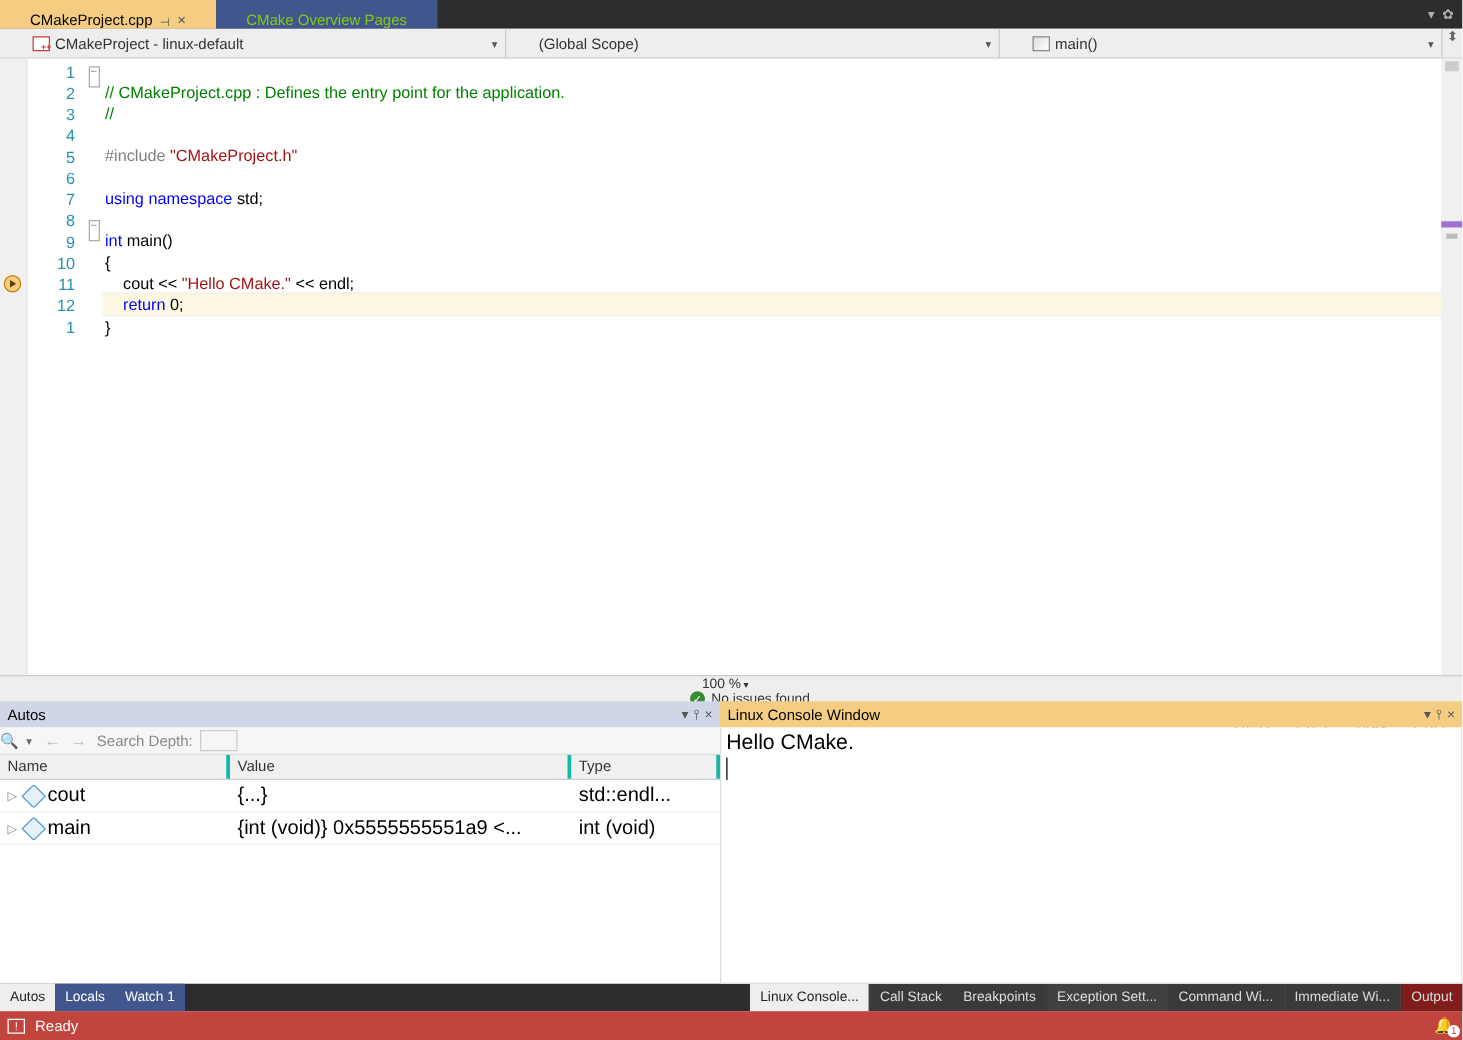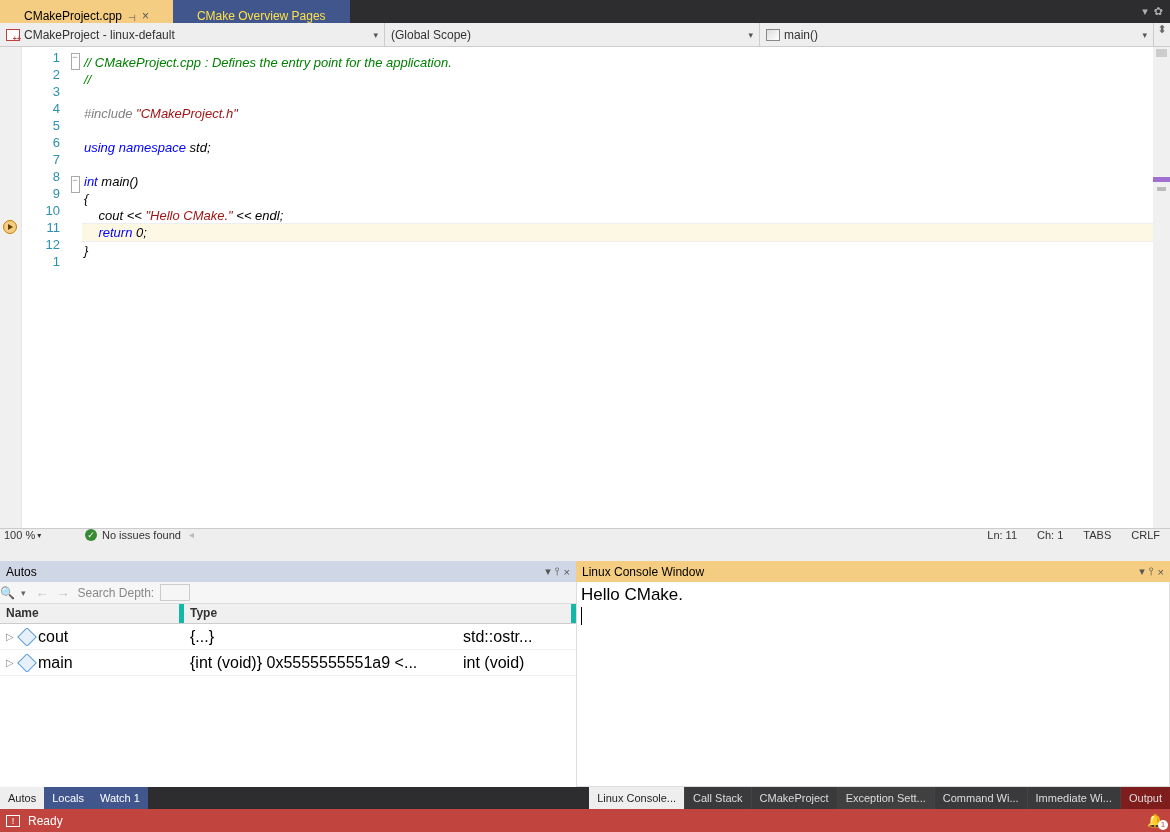--- a/index.html
+++ b/index.html
@@ -5,62 +5,62 @@
 * { margin: 0; padding: 0; box-sizing: border-box; font-family: "Segoe UI", Tahoma, sans-serif; }
 html, body { width: 1170px; height: 832px; overflow: hidden; background: #fff; }
 .root { display: flex; flex-direction: column; width: 1170px; height: 832px; }
 
 
 .tabs-row { height: 23px; background: #2d2d30; display: flex; align-items: stretch; }
 .tab { display: flex; align-items: flex-end; padding: 0 24px; font-size: 12px; color: #fff; cursor: pointer; }
 .tab.active { background: #f5cd82; color: #000; }
 .tab .pin { margin-left: 6px; font-size: 9px; color: #555; }
 .tab .close { margin-left: 6px; font-size: 12px; color: #555; }
-.tab.inactive { background: #40568d; color: #fde047; }
+.tab.inactive { background: #40568d; color: #84cc16; }
 .tabs-right { margin-left: auto; display: flex; align-items: center; color: #b0b0b0; font-size: 11px; padding-right: 4px; }
 .tabs-right span { margin: 0 3px; cursor: pointer; }
 
 
 .dd-row { height: 24px; background: #eee; display: flex; border-bottom: 1px solid #ccc; }
-.dd { display: flex; align-items: center; padding: 0 6px; font-size: 12px; color: #333; border-right: 1px solid #ccc; position: relative; }
+.dd { display: flex; align-items: center; padding: 0 6px; font-size: 12px; color: #333; border-right: 1px solid #ccc; position: relative; margin-left: 20px; }
 .dd .chev { margin-left: auto; font-size: 9px; color: #555; }
 .dd1 { width: 385px; }
 .dd2 { width: 375px; justify-content: flex-end; }
 .dd3 { flex: 1; }
 .dd .ico { width: 14px; height: 12px; margin-right: 4px; display: inline-block; }
 .ico-pp { background: #fff; border: 1px solid #c04040; position: relative; }
 .ico-pp::after { content: "++"; position: absolute; right: -2px; bottom: -2px; font-size: 7px; color: #c04040; font-weight: bold; }
 .ico-cube { border: 1px solid #888; background: linear-gradient(135deg,#ddd,#fff); }
 .split-ico { width: 16px; color: #666; text-align: center; font-size: 11px; }
 
 
 .editor-area { flex: 1; display: flex; min-height: 0; background: #fff; }
 .margin-col { width: 22px; background: #f0f0f0; border-right: 1px solid #e5e5e5; position: relative; }
 .break-arrow { position: absolute; top: 173px; left: 3px; width: 14px; height: 14px; background: #f5cd82; border: 1px solid #c08000; border-radius: 50%; display: flex; align-items: center; justify-content: center; }
 .break-arrow::after { content: ""; border-left: 5px solid #604000; border-top: 3px solid transparent; border-bottom: 3px solid transparent; }
 .gutter { width: 46px; text-align: right; padding-right: 8px; font-family: Consolas, monospace; font-size: 13px; color: #2b91af; line-height: 17px; padding-top: 2px; background: #fff; }
 .fold-col { width: 14px; font-family: Consolas, monospace; font-size: 10px; color: #888; line-height: 17px; padding-top: 2px; }
 .fold-col div { height: 17px; text-align: center; }
 .fold-box { border: 1px solid #aaa; width: 9px; height: 9px; margin: 4px auto 0; line-height: 7px; font-size: 9px; cursor: pointer; }
-.code-col { flex: 1; font-family: Consolas, monospace; font-size: 13px; line-height: 17px; padding-top: 7px; white-space: pre; position: relative; font-style: italic; }
+.code-col { flex: 1; font-family: Consolas, monospace; font-size: 13px; line-height: 17px; padding-top: 18px; white-space: pre; position: relative; }
 .code-line { height: 17px; padding-left: 2px; }
 .code-line.cur { background: #fdf8e3; border-top: 1px solid #eee; border-bottom: 1px solid #eee; box-sizing: content-box; margin-top: -1px; }
 .c-comment { color: #008000; }
 .c-kw { color: #0000ff; }
 .c-pp { color: #808080; }
 .c-str { color: #a31515; }
 .c-func { color: #000; }
 .c-num { color: #000; }
 .scroll-v { width: 17px; background: #f0f0f0; position: relative; }
 .scroll-v .thumb-region { position: absolute; top: 2px; left: 3px; right: 3px; height: 8px; background: #ccc; }
 .scroll-v .marker-violet { position: absolute; top: 130px; left: 0; right: 0; height: 5px; background: #a070d0; }
 .scroll-v .marker-grey { position: absolute; top: 140px; left: 4px; right: 4px; height: 4px; background: #bbb; }
 
 
-.ed-status { height: 33px; background: #eee; border-top: 1px solid #ccc; display: flex; align-items: flex-start; font-size: 11px; color: #333; }
+.ed-status { height: 21px; background: #eee; border-top: 1px solid #ccc; display: flex; align-items: center; font-size: 11px; color: #333; flex-direction: column; }
 .ed-status .zoom { width: 55px; padding-left: 4px; display: flex; align-items: center; }
 .ed-status .zoom .chev { font-size: 8px; margin-left: 2px; }
 .ed-status .ok { margin-left: 30px; display: flex; align-items: center; }
 .ed-status .ok .circ { width: 12px; height: 12px; border-radius: 50%; background: #388a34; color: #fff; font-size: 9px; display: flex; align-items: center; justify-content: center; margin-right: 5px; }
 .ed-status .navarr { color: #bbb; margin: 0 8px; font-size: 10px; }
 .ed-status .right { margin-left: auto; display: flex; align-items: center; }
 .ed-status .right span { margin: 0 10px; }
 
 
 .panels { height: 226px; display: flex; }
@@ -73,21 +73,21 @@
 .pnl-title .right-icons { margin-left: auto; display: flex; align-items: center; color: #555; font-size: 11px; }
 .pnl-title .right-icons span { margin-left: 4px; cursor: pointer; }
 .search-row { height: 22px; background: #f6f6f6; display: flex; align-items: center; border-bottom: 1px solid #ddd; }
 .search-input { flex: 0 0 195px; border: none; background: transparent; font-size: 12px; padding: 0 6px; color: #666; outline: none; height: 20px; }
 .search-ico { font-size: 12px; color: #666; padding-right: 6px; cursor: pointer; }
 .search-row .chev9 { font-size: 9px; }
 .search-row .arrL, .search-row .arrR { color: #bbb; font-size: 13px; margin: 0 4px; }
 .search-row .depth-label { font-size: 12px; color: #888; margin-left: 4px; }
 .search-row .depth-box { width: 30px; height: 17px; border: 1px solid #ccc; margin-left: 6px; }
 .grid-head { height: 20px; background: #f0f0f0; border-bottom: 1px solid #ccc; display: flex; font-size: 12px; color: #333; }
-.grid-head div { border-right: 5px solid #14b8a6; padding: 2px 6px; font-weight: bold; }
+.grid-head div { border-right: 3px solid #14b8a6; padding: 2px 6px; }
 .gh-name { width: 184px; }
 .gh-value { width: 273px; }
 .gh-type { flex: 1; }
 .grid-body { flex: 1; background: #fff; overflow: hidden; font-size: 16px; }
 .grid-row { display: flex; height: 26px; align-items: center; border-bottom: 1px solid #f0f0f0; }
 .grid-row .cell { padding: 0 6px; white-space: nowrap; overflow: hidden; text-overflow: ellipsis; }
 .gc-name { width: 184px; display: flex; align-items: center; }
 .gc-value { width: 273px; }
 .gc-type { flex: 1; }
 .expand-tri { color: #888; font-size: 10px; margin-right: 4px; width: 10px; display: inline-block; }
@@ -225,31 +225,32 @@
       <div class="search-row">
         <span class="search-ico">🔍</span>
         <span class="search-ico chev9">▾</span>
         <span class="arrL">←</span>
         <span class="arrR">→</span>
         <span class="depth-label">Search Depth:</span>
         <div class="depth-box"></div>
       </div>
       <div class="grid-head">
         <div class="gh-name">Name</div>
+        <div class="gh-value">Value</div>
         <div class="gh-type">Type</div>
       </div>
       <div class="grid-body" id="autos-body">
           <div class="grid-row">
             <div class="cell gc-name">
               <span class="expand-tri">▷</span>
               <span class="var-ico"></span>
               <span>cout</span>
             </div>
             <div class="cell gc-value">{...}</div>
-            <div class="cell gc-type">std::ostr...</div>
+            <div class="cell gc-type">std::endl...</div>
           </div>
           <div class="grid-row">
             <div class="cell gc-name">
               <span class="expand-tri">▷</span>
               <span class="var-ico"></span>
               <span>main</span>
             </div>
             <div class="cell gc-value">{int (void)} 0x5555555551a9 &lt;...</div>
             <div class="cell gc-type">int (void)</div>
           </div>
@@ -275,21 +276,21 @@
         <div class="bt-tab active-white">Autos</div>
         <div class="bt-tab active-blue">Locals</div>
         <div class="bt-tab active-blue">Watch 1</div>
       </div>
     <div style="flex:1"></div>
     <div id="btright" style="display:flex">
         <div class="bt-tab active-white">Linux Console...</div>
         <div class="bt-sep"></div>
         <div class="bt-tab" style="background: rgb(58, 58, 61);">Call Stack</div>
         <div class="bt-sep"></div>
-        <div class="bt-tab" style="background: rgb(58, 58, 61);">CMakeProject</div>
+        <div class="bt-tab" style="background: rgb(58, 58, 61);">Breakpoints</div>
         <div class="bt-sep"></div>
         <div class="bt-tab" style="background: #404040;">Exception Sett...</div>
         <div class="bt-sep"></div>
         <div class="bt-tab" style="background: rgb(58, 58, 61);">Command Wi...</div>
         <div class="bt-sep"></div>
         <div class="bt-tab" style="background: rgb(58, 58, 61);">Immediate Wi...</div>
         <div class="bt-sep"></div>
         <div class="bt-tab" style="background: #7f1d1d;">Output</div>
       </div>
   </div>

